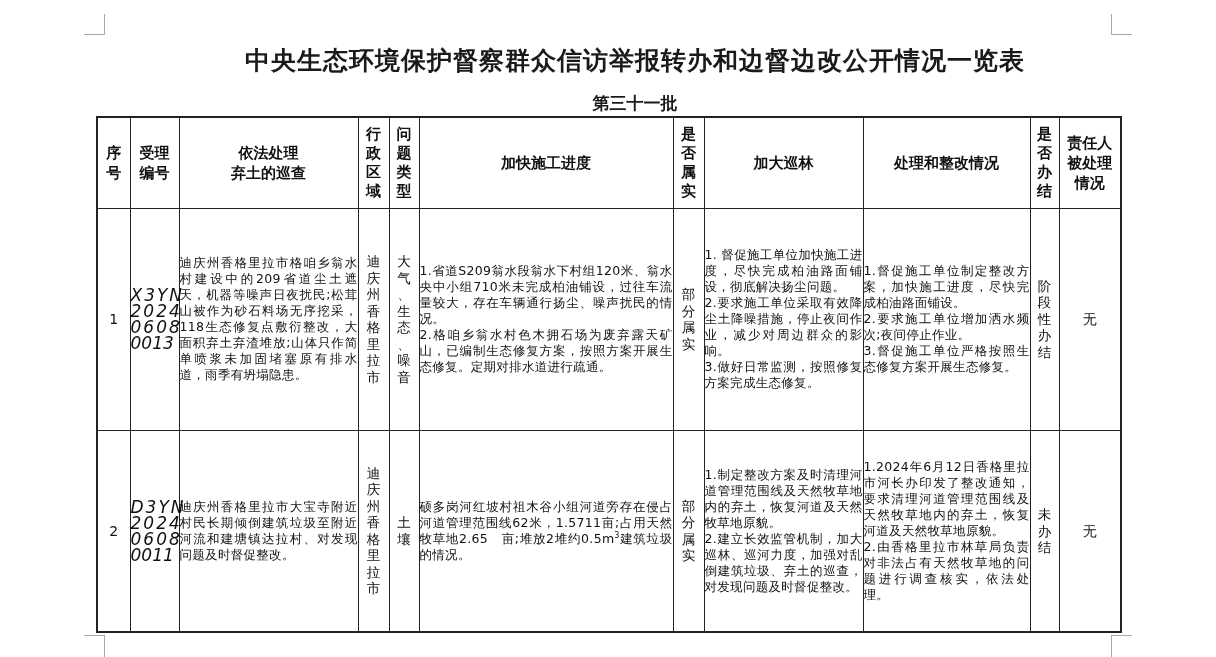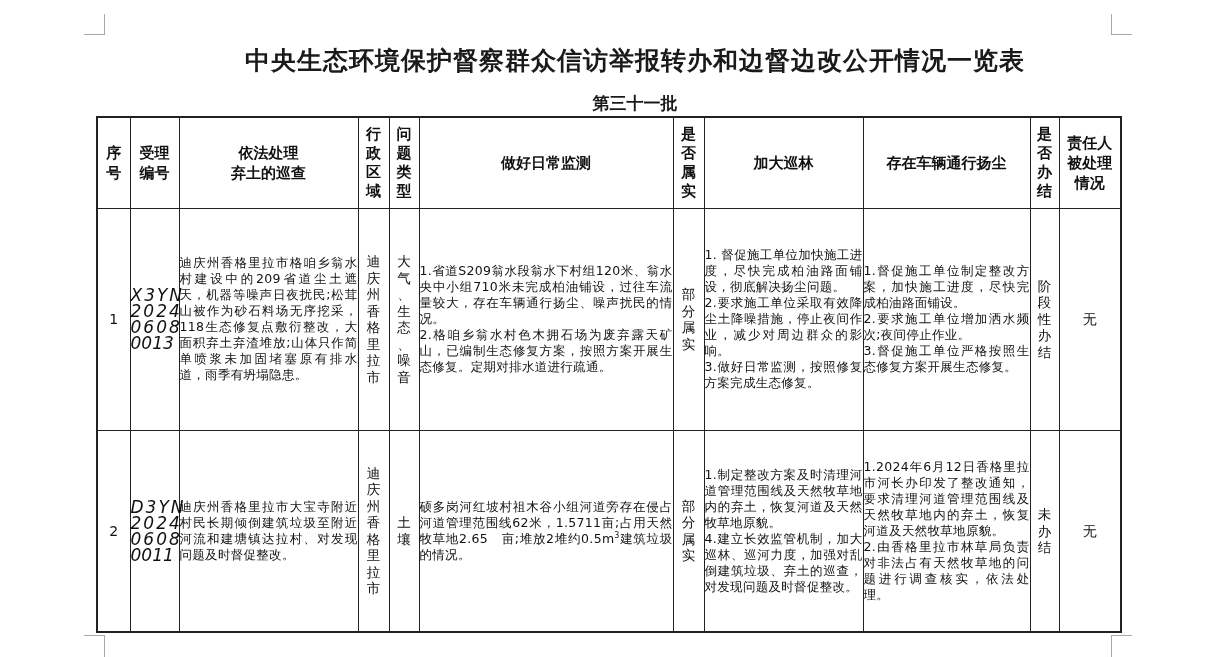--- a/index.html
+++ b/index.html
@@ -78,29 +78,29 @@
       <div>政</div>
       <div>区</div>
       <div>域</div>
     </th>
     <th class="vert">
       <div>问</div>
       <div>题</div>
       <div>类</div>
       <div>型</div>
     </th>
-    <th>做好日常监测</th>
+    <th>加快施工进度</th>
     <th class="vert">
       <div>是</div>
       <div>否</div>
       <div>属</div>
       <div>实</div>
     </th>
     <th>加大巡林</th>
-    <th>存在车辆通行扬尘</th>
+    <th>处理和整改情况</th>
     <th class="vert">
       <div>是</div>
       <div>否</div>
       <div>办</div>
       <div>结</div>
     </th>
     <th>
       <div>责任人</div>
       <div>被处理</div>
       <div>情况</div>
@@ -184,21 +184,21 @@
       <div>壤</div>
     </td>
     <td class="txt"><span>硕多岗河红坡村祖木谷小组河道旁存在侵占河道管理范围线62米，1.5711亩;占用天然牧草地2.65　亩;堆放2堆约0.5m</span><sup>3</sup><span>建筑垃圾的情况。</span></td>
     <td class="vtext">
       <div>部</div>
       <div>分</div>
       <div>属</div>
       <div>实</div>
     </td>
     <td class="txt" style="white-space:pre-line">1.制定整改方案及时清理河道管理范围线及天然牧草地内的弃土，恢复河道及天然牧草地原貌。
-4.建立长效监管机制，加大巡林、巡河力度，加强对乱倒建筑垃圾、弃土的巡查，对发现问题及时督促整改。</td>
+2.建立长效监管机制，加大巡林、巡河力度，加强对乱倒建筑垃圾、弃土的巡查，对发现问题及时督促整改。</td>
     <td class="txt" style="white-space:pre-line">1.2024年6月12日香格里拉市河长办印发了整改通知，要求清理河道管理范围线及天然牧草地内的弃土，恢复河道及天然牧草地原貌。
 2.由香格里拉市林草局负责对非法占有天然牧草地的问题进行调查核实，依法处理。</td>
     <td class="vtext">
       <div>未</div>
       <div>办</div>
       <div>结</div>
     </td>
     <td class="center none">无</td>
   </tr>
 </tbody>

